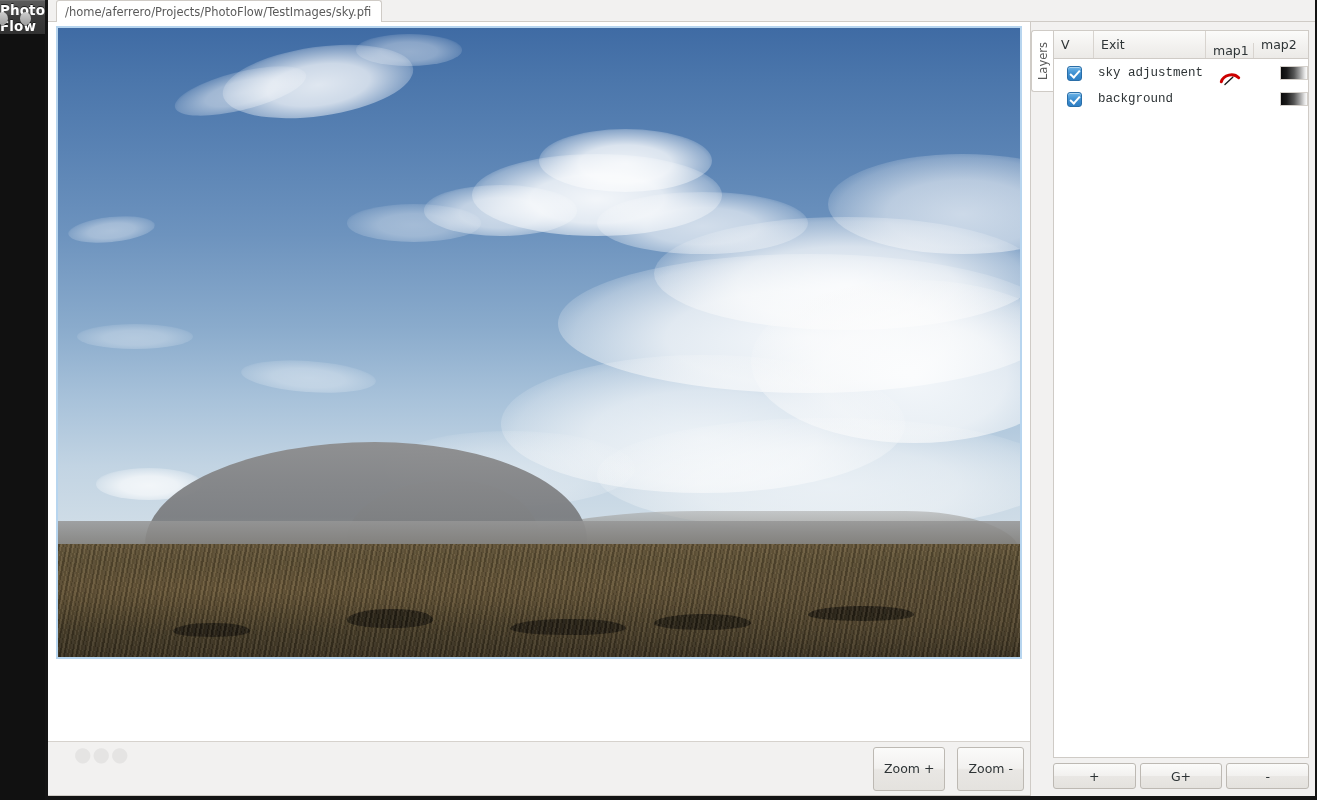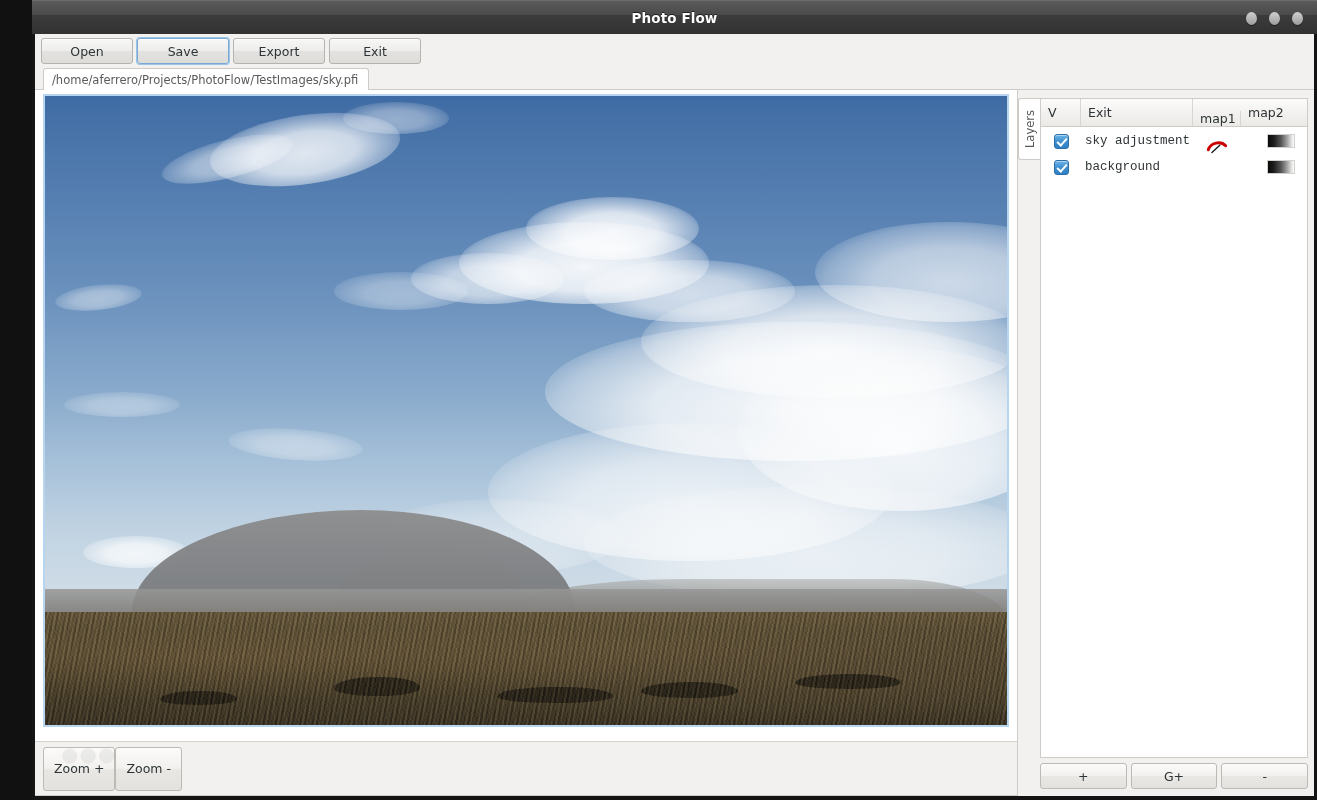--- a/index.html
+++ b/index.html
@@ -8,21 +8,21 @@
     font-family: "DejaVu Sans", "Liberation Sans", sans-serif;
     background: #000;
     overflow: hidden;
   }
 
   
   #window {
     position: absolute; left: 0; top: 0;
     width: 1317px; height: 800px;
     background: #111;
-    display: flex; flex-direction: column; padding-left: 32px;
+    display: flex; flex-direction: row;
   }
 
   
   #titlebar {
     position: relative;
     height: 34px; flex: 0 0 34px;
     background: linear-gradient(to bottom, #5a5a5a 0%, #4a4a4a 42%, #3b3b3b 43%, #323232 100%);
     border-top: 1px solid #6d6d6d;
     display: flex; align-items: center; justify-content: center;
   }
@@ -203,22 +203,22 @@
   .rock {
     position: absolute;
     background: rgba(28,24,16,.75);
     border-radius: 50% 45% 48% 52% / 60% 58% 42% 40%;
   }
 
   
   #canvas-bottom {
     flex: 0 0 54px;
     background: #f2f1f0;
-    display: flex; align-items: center; justify-content: flex-start;
-    padding: 0 6px 0 8px; gap: 0px;
+    display: flex; align-items: center; justify-content: flex-end;
+    padding: 0 6px 0 8px; gap: 12px;
     border-top: 1px solid #d6d2cd;
   }
   .zoom-btn {
     height: 44px; min-width: 58px;
     padding: 0 10px;
     font-family: inherit; font-size: 12.5px; color: #2e3436;
     background: linear-gradient(to bottom, #fbfbfa 0%, #f2f1ef 48%, #e9e7e4 52%, #e4e2de 100%);
     border: 1px solid #bdb9b3;
     border-radius: 3px;
     cursor: pointer;
@@ -372,26 +372,20 @@
     <div id="title-text">Photo Flow</div>
     <div id="win-buttons">
       <div class="win-dot"></div>
       <div class="win-dot"></div>
       <div class="win-dot"></div>
     </div>
   </div>
 
   <div id="client">
 
-    <div id="toolbar">
-      <button class="tb-btn">Open</button>
-      <button class="tb-btn focused">Save</button>
-      <button class="tb-btn">Export</button>
-      <button class="tb-btn">Exit</button>
-    </div>
 
     <div id="tabstrip">
       <div class="nb-tab">/home/aferrero/Projects/PhotoFlow/TestImages/sky.pfi</div>
     </div>
 
     <div id="main">
 
       <div id="canvas-col">
 
         <div id="canvas-area">

